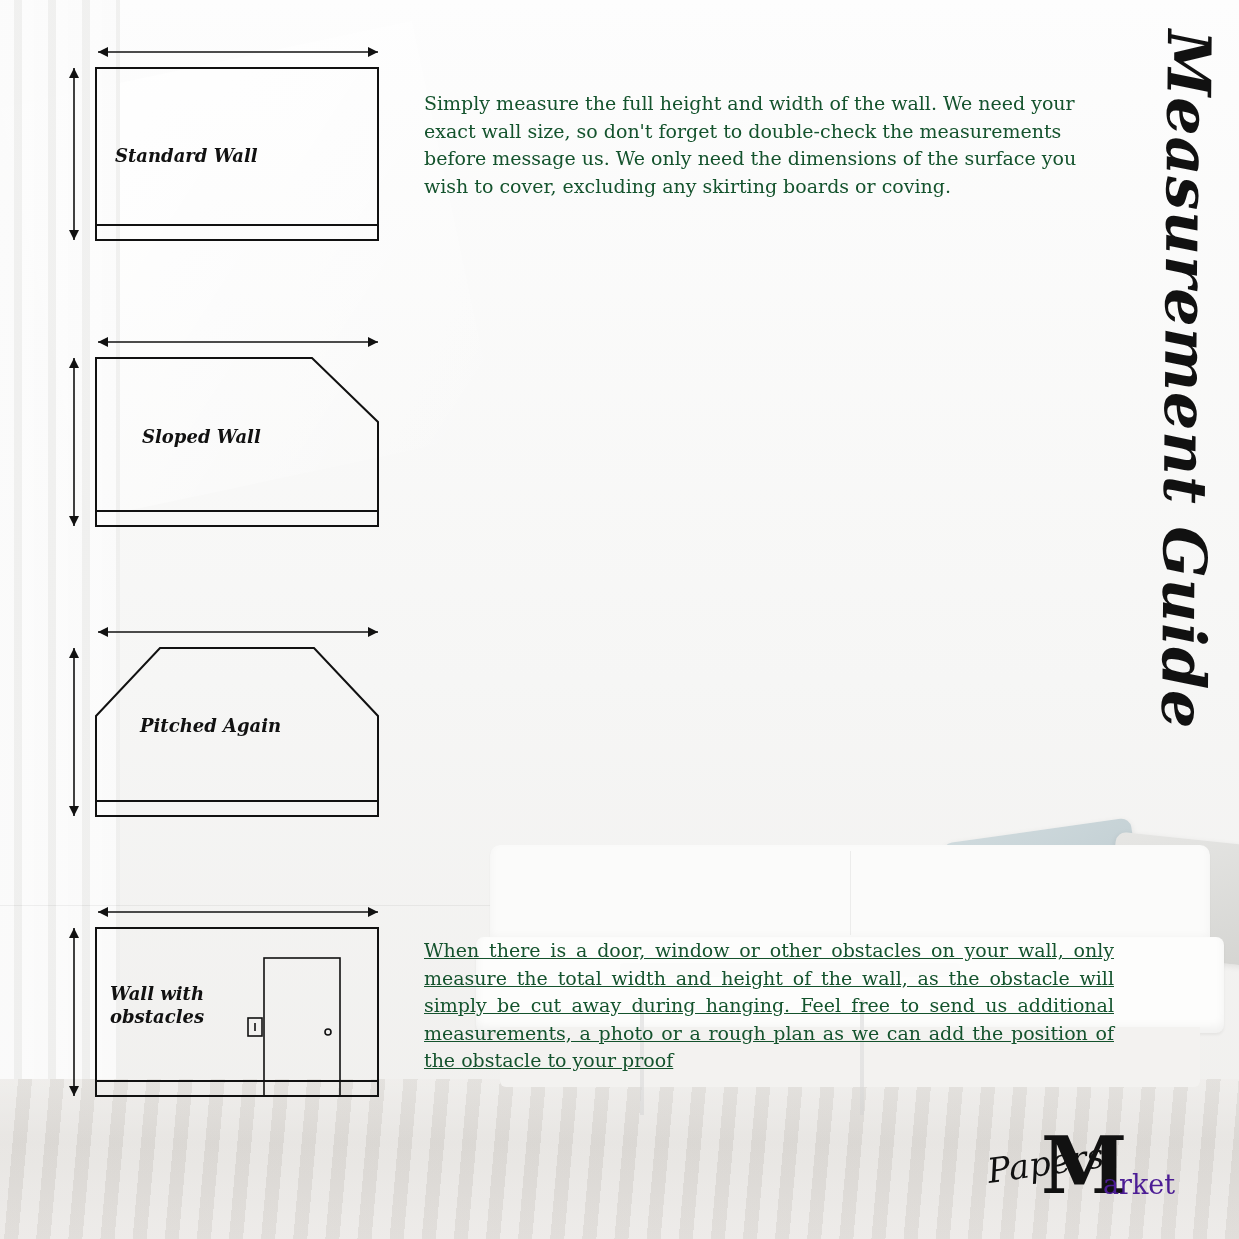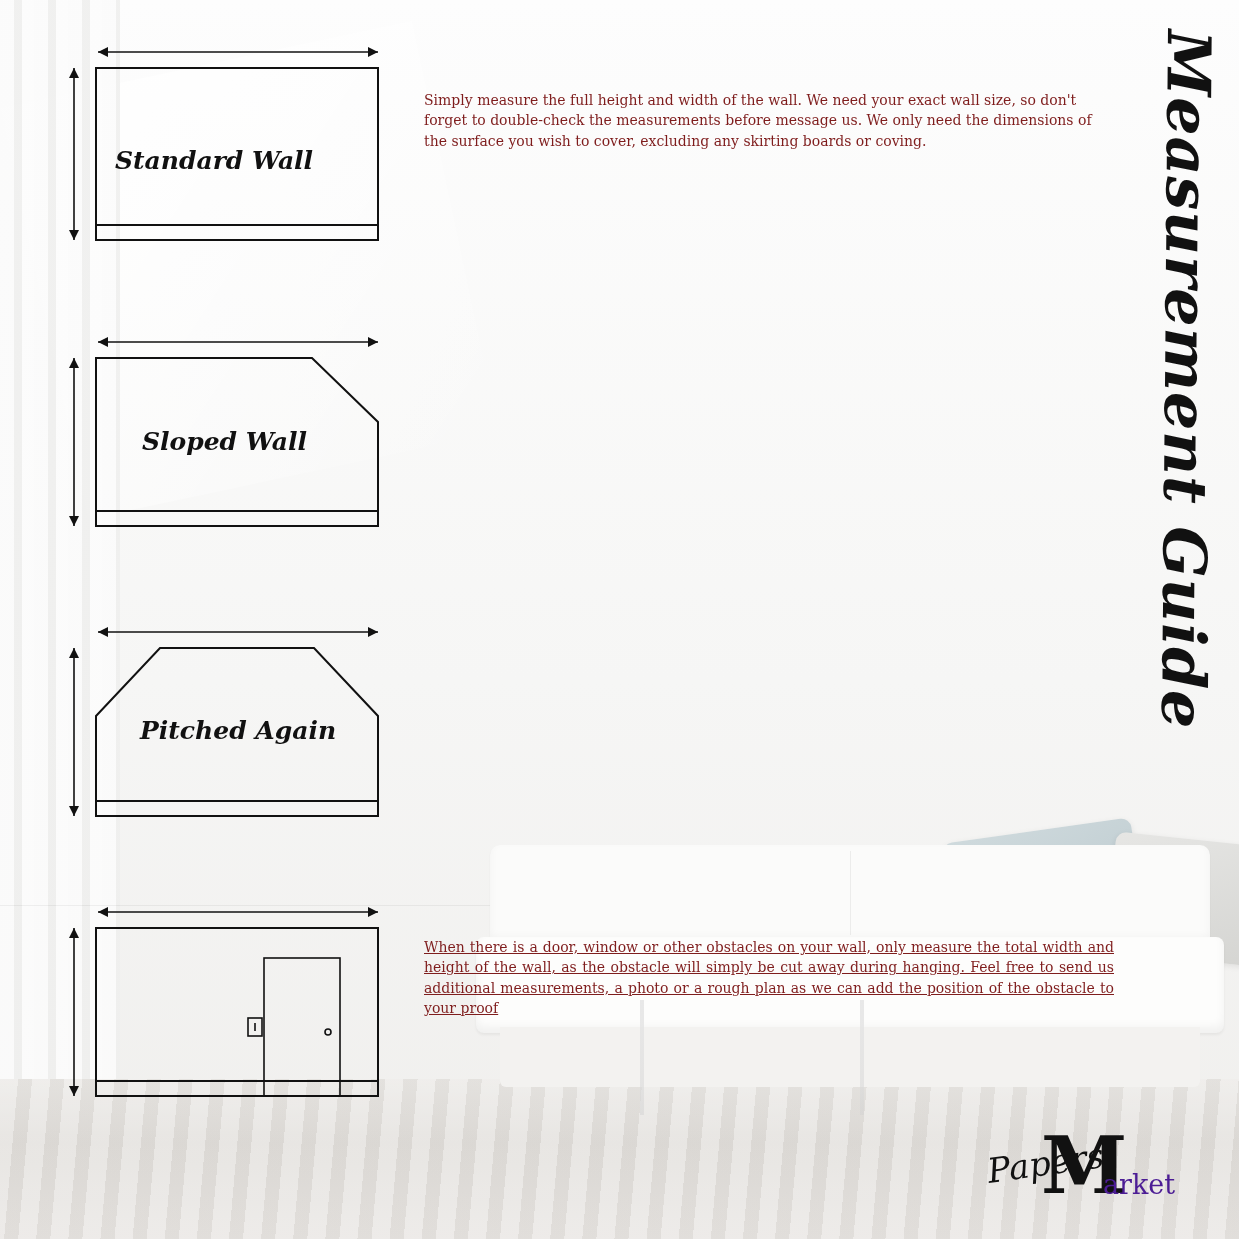--- a/index.html
+++ b/index.html
@@ -124,32 +124,32 @@
   }
   .diagram {
     position: absolute;
     left: 60px;
   }
   .desc {
     position: absolute;
     left: 424px;
     width: 690px;
     font-family: "DejaVu Serif", serif;
-    font-size: 14px;
+    font-size: 19px;
     line-height: 1.45;
-    color: #7f1d1d;
+    color: #14532d;
     text-align: justify;
   }
   .desc.nojust { text-align: left; }
   .shape-label {
     position: absolute;
     font-family: "DejaVu Serif", serif;
     font-style: italic;
     font-weight: 700;
-    font-size: 25px;
+    font-size: 18px;
     color: #111;
     white-space: pre-line;
     line-height: 1.25;
   }
 
   svg { display: block; overflow: visible; }
   .ln { stroke: #111; stroke-width: 2; fill: none; }
   .ln-thin { stroke: #111; stroke-width: 1.6; fill: none; }
 
   
@@ -278,20 +278,22 @@
         <rect class="ln" x="36" y="28" width="282" height="168"></rect>
         <line class="ln" x1="36" y1="181" x2="318" y2="181"></line>
 
         <rect class="ln-thin" x="204" y="58" width="76" height="138"></rect>
         <circle class="ln-thin" cx="268" cy="132" r="3"></circle>
 
         <rect class="ln-thin" x="188" y="118" width="14" height="18"></rect>
         <line class="ln-thin" x1="195" y1="123" x2="195" y2="131"></line>
       </svg>
     </div>
+    <div class="shape-label" style="left:110px; top:83px;">Wall with
+obstacles</div>
     <div class="desc" style="top:37px;text-decoration:underline;">When there is a door, window or other obstacles on your wall, only measure the total width and height of the wall, as the obstacle will simply be cut away during hanging. Feel free to send us additional measurements, a photo or a rough plan as we can add the position of the obstacle to your proof</div>
   </div>
 
   <div class="logo">
     <div class="logo-papers">Papers</div>
     <div class="logo-m">M</div>
     <div class="logo-market">arket</div>
   </div>
 
 </div>

